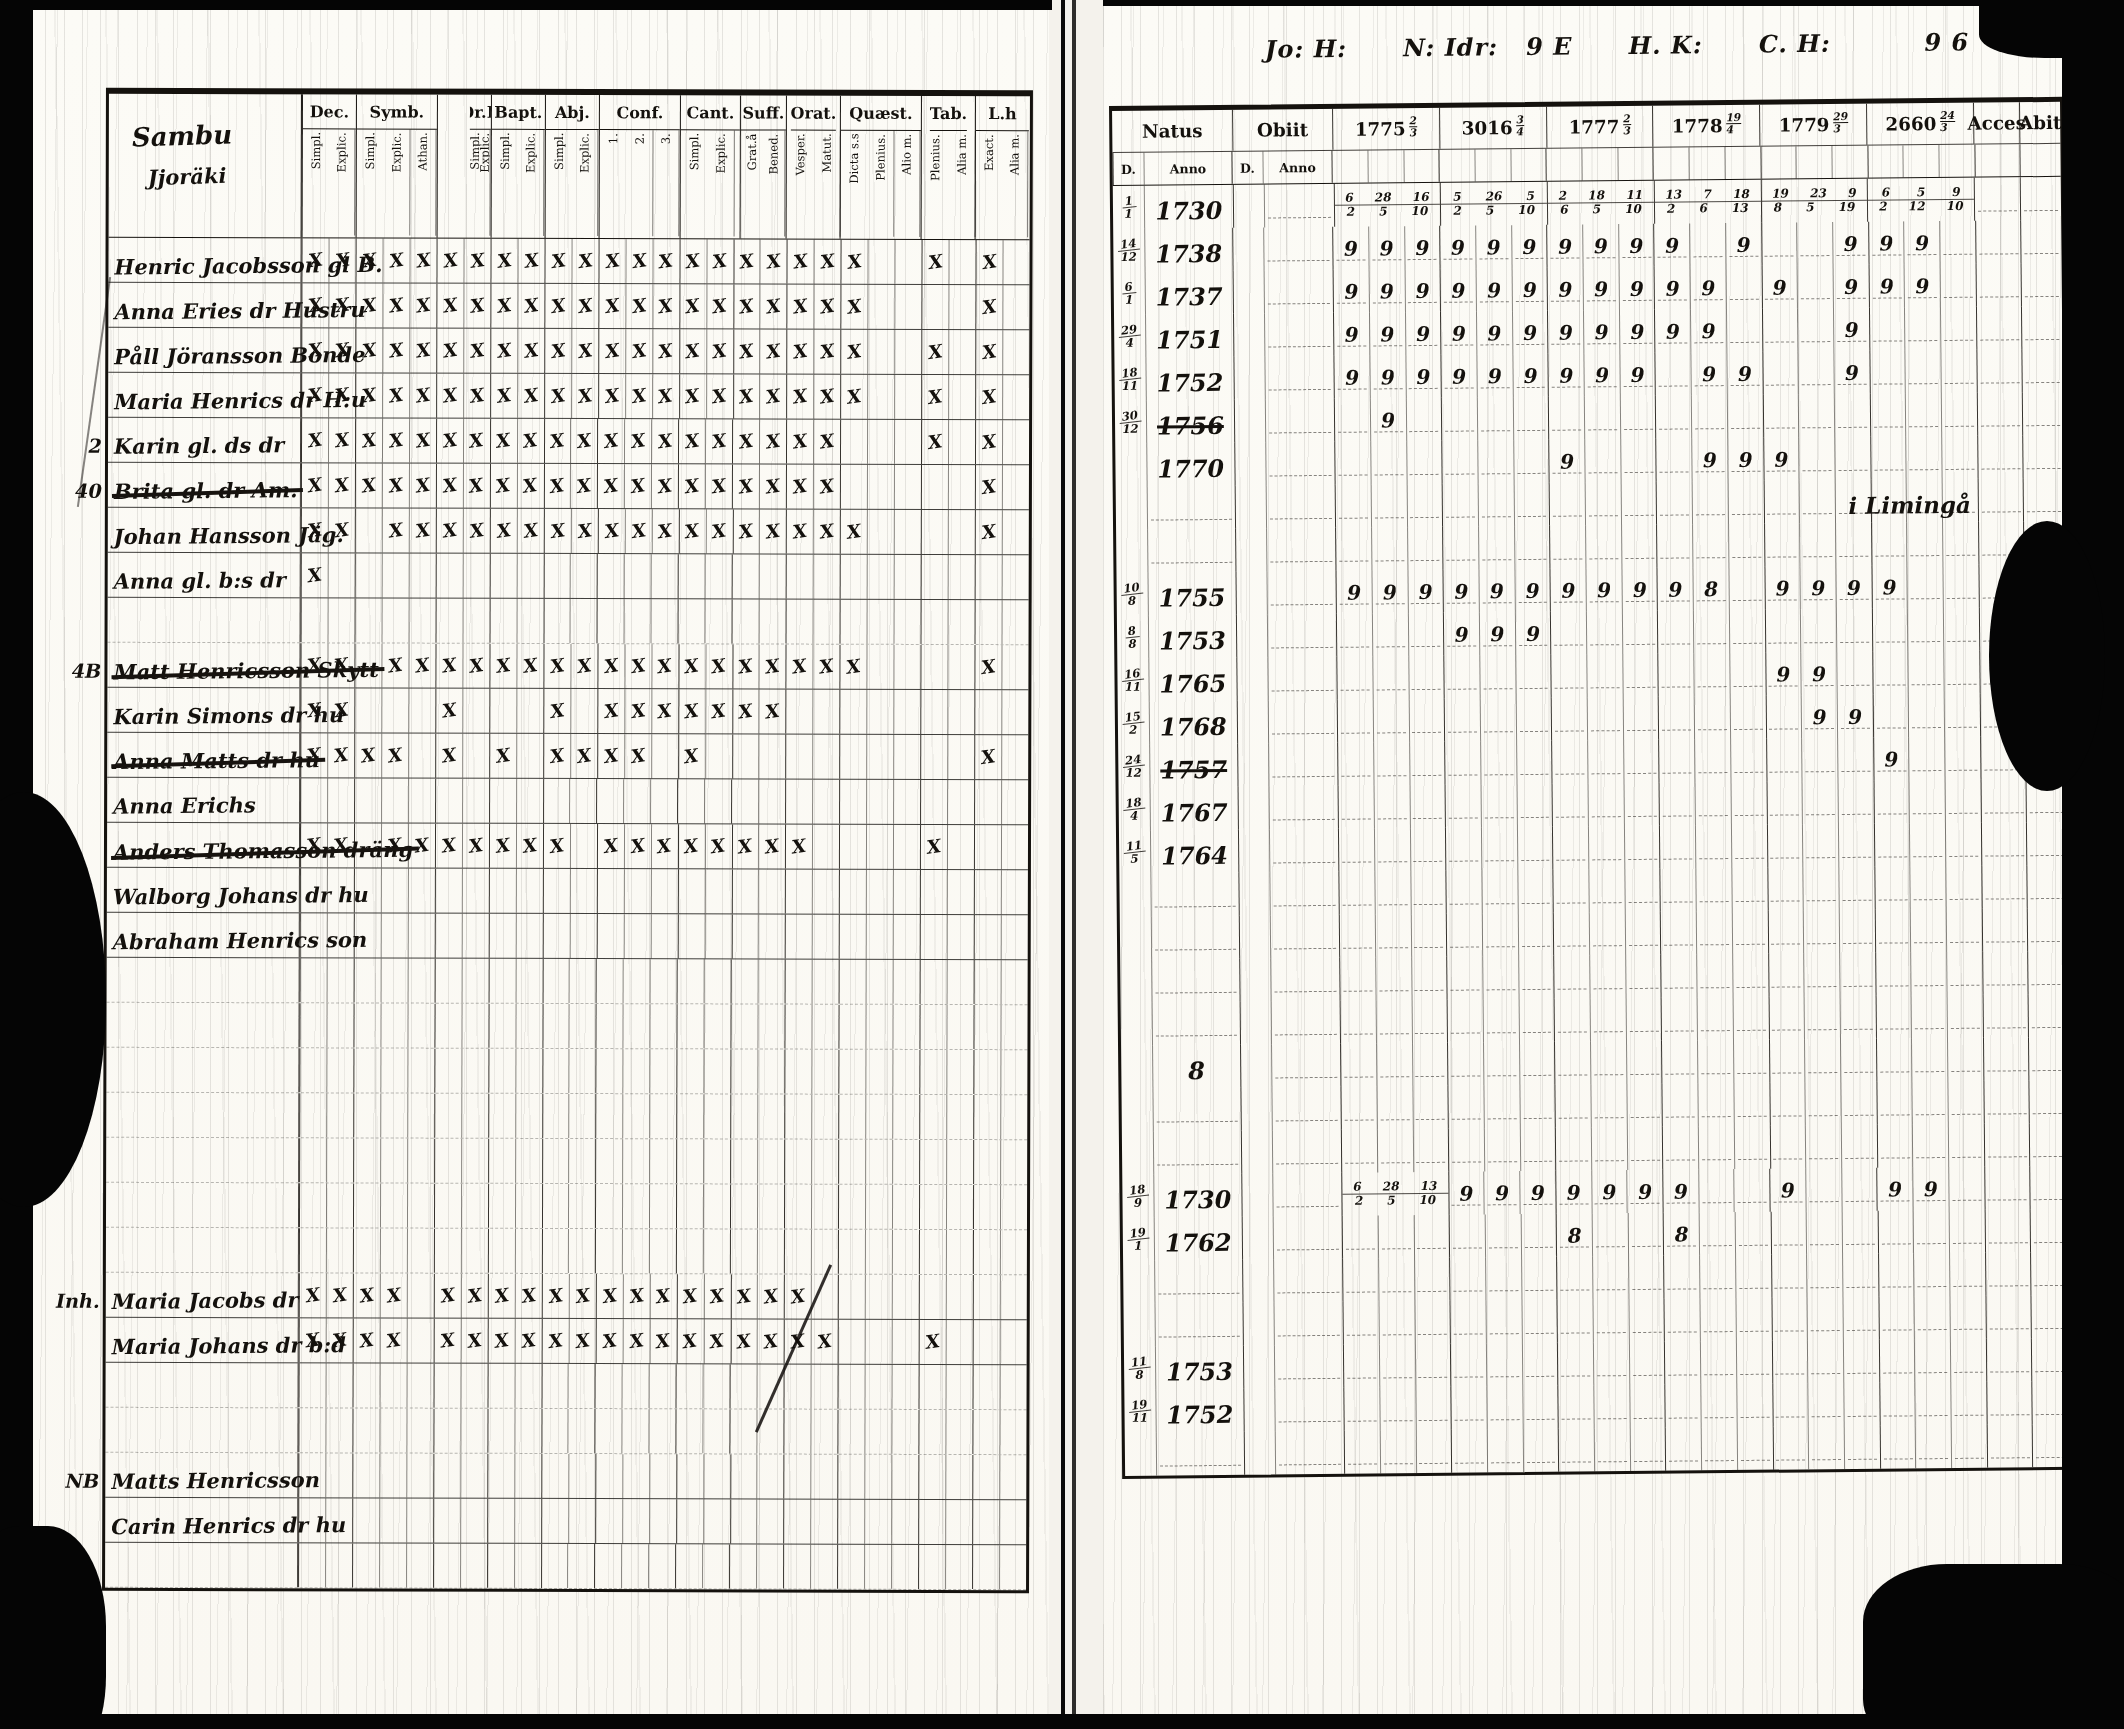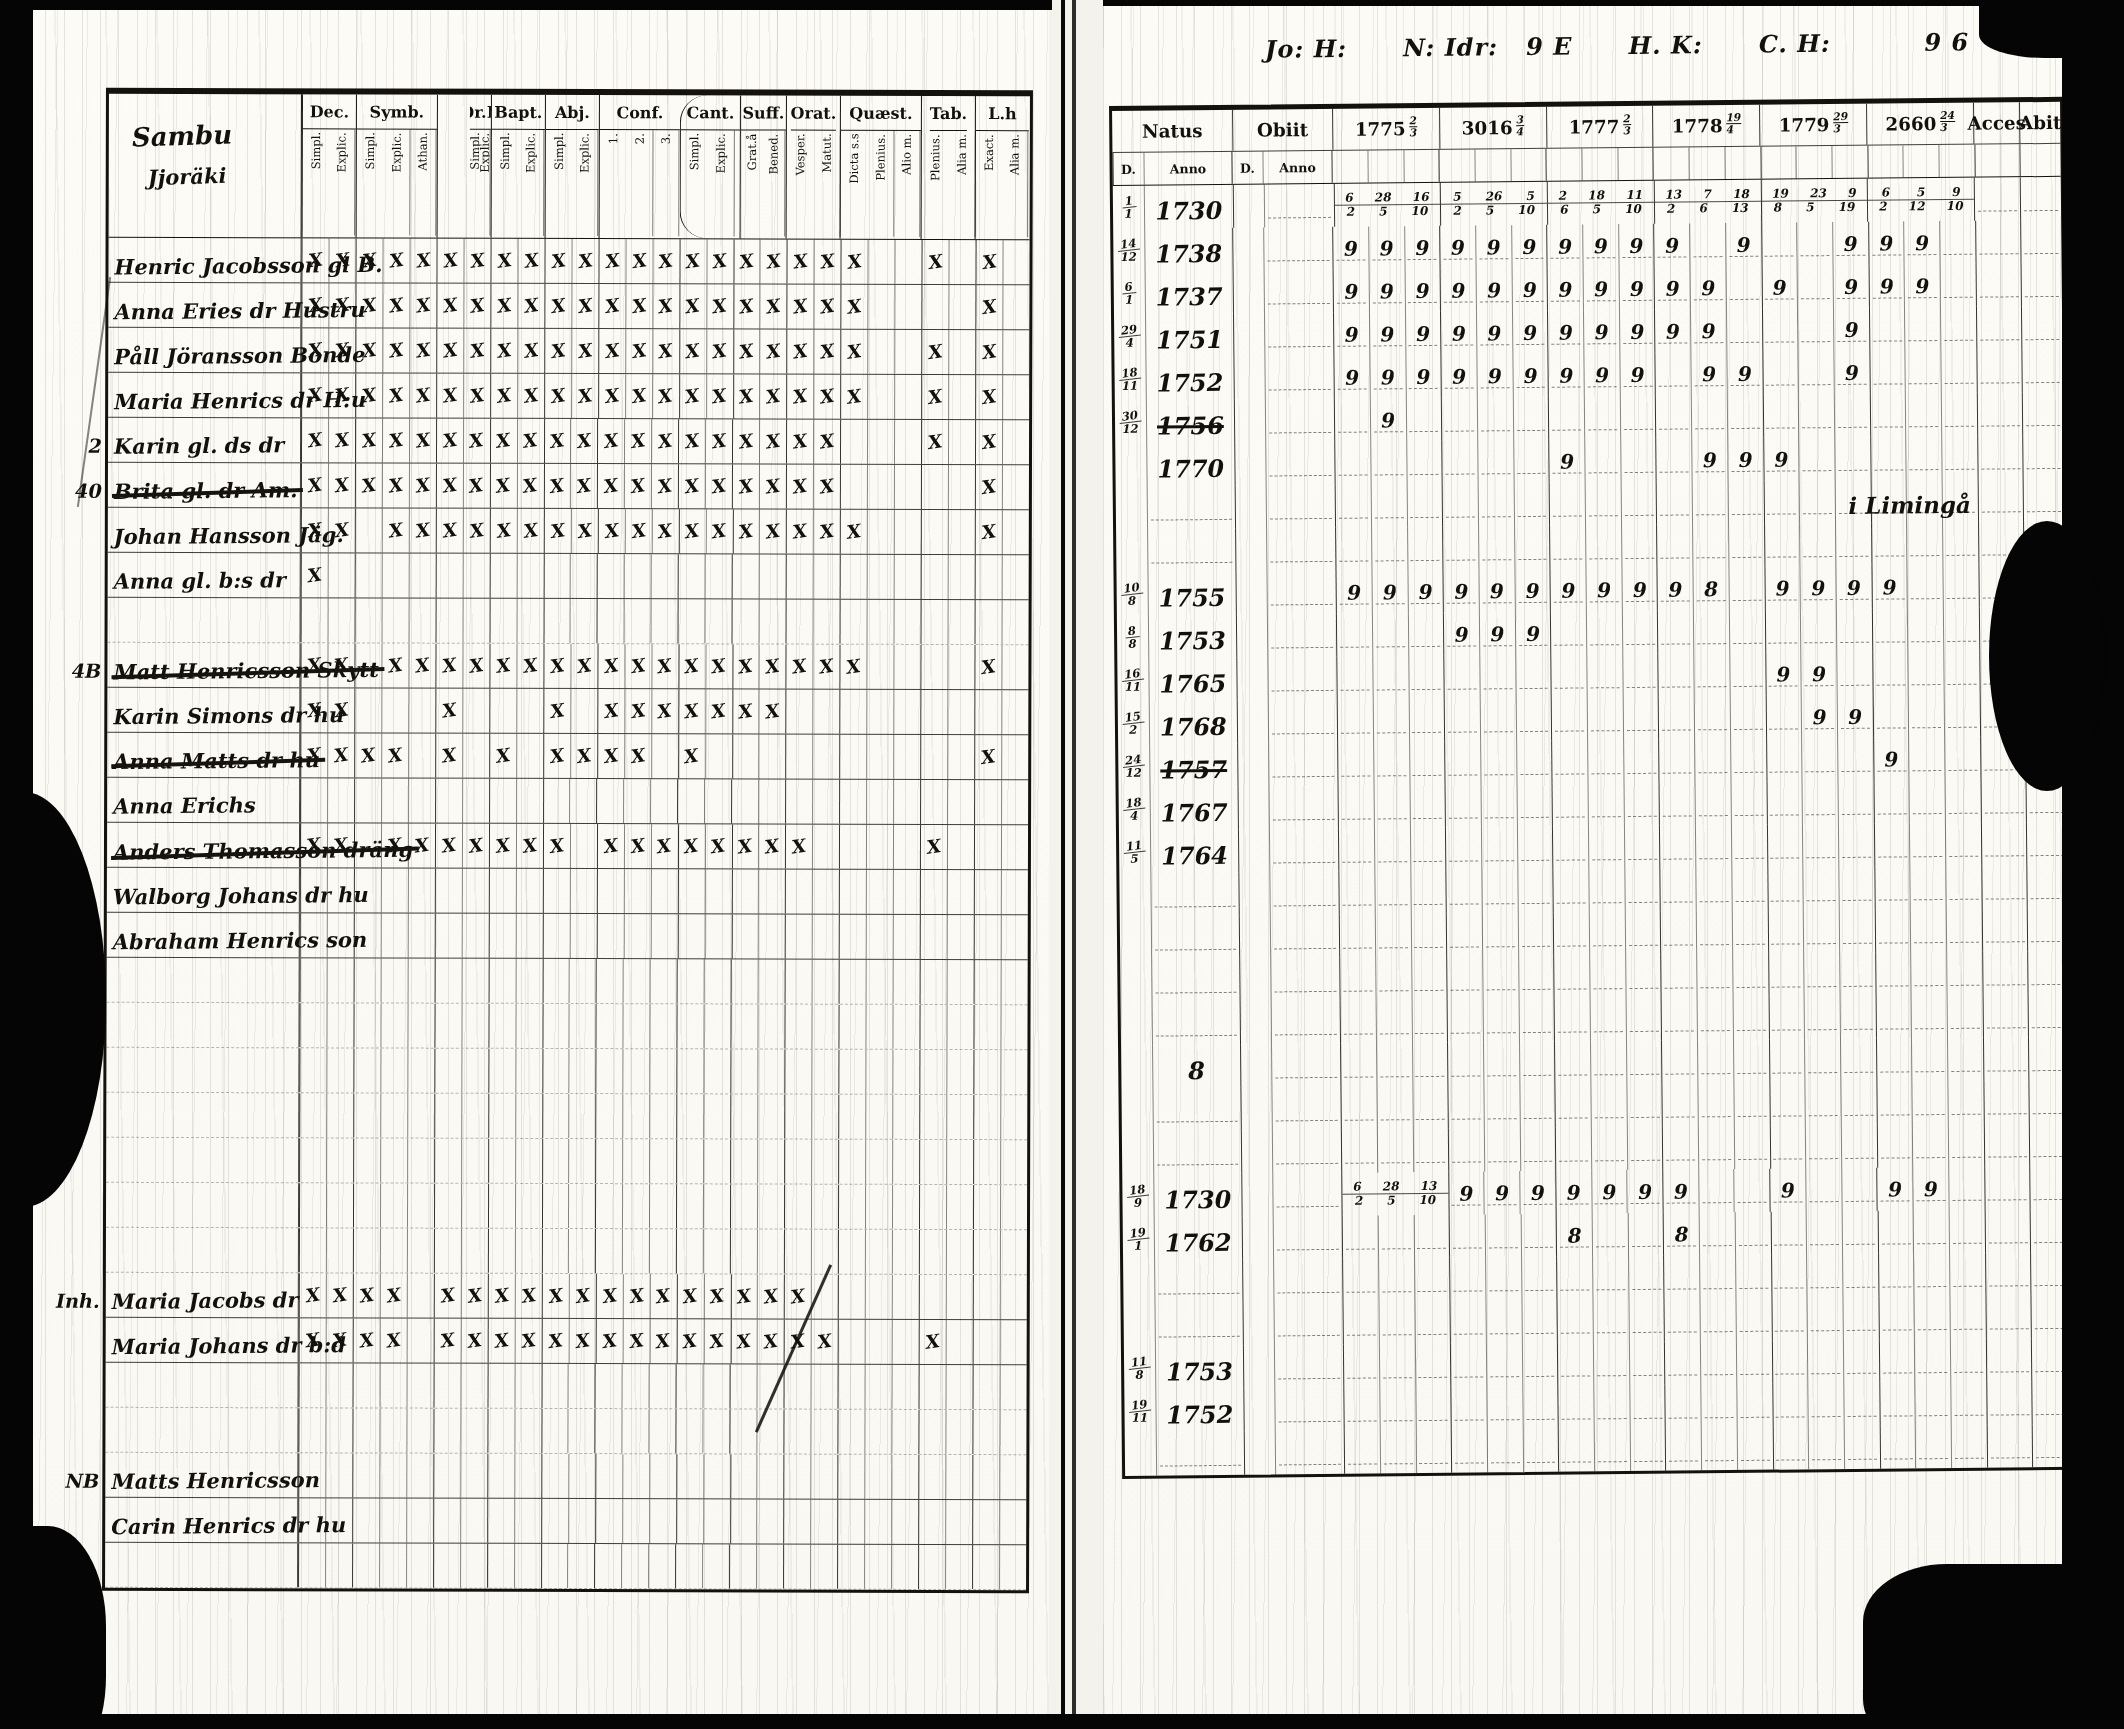--- a/index.html
+++ b/index.html
@@ -146,21 +146,21 @@
           </div>
         </div>
         <div class="grp" style="width: 81px;">
           <div class="gl">Conf.</div>
           <div class="subs">
             <div class="sublab first">1.</div>
             <div class="sublab">2.</div>
             <div class="sublab">3.</div>
           </div>
         </div>
-        <div class="grp" style="width: 60px; border-radius: 27px;">
+        <div class="grp" style="width: 60px;">
           <div class="gl">Cant.</div>
           <div class="subs">
             <div class="sublab first">Simpl.</div>
             <div class="sublab">Explic.</div>
           </div>
         </div>
         <div class="grp" style="width: 46px;">
           <div class="gl">Suff.</div>
           <div class="subs">
             <div class="sublab first">Grat.å</div>

